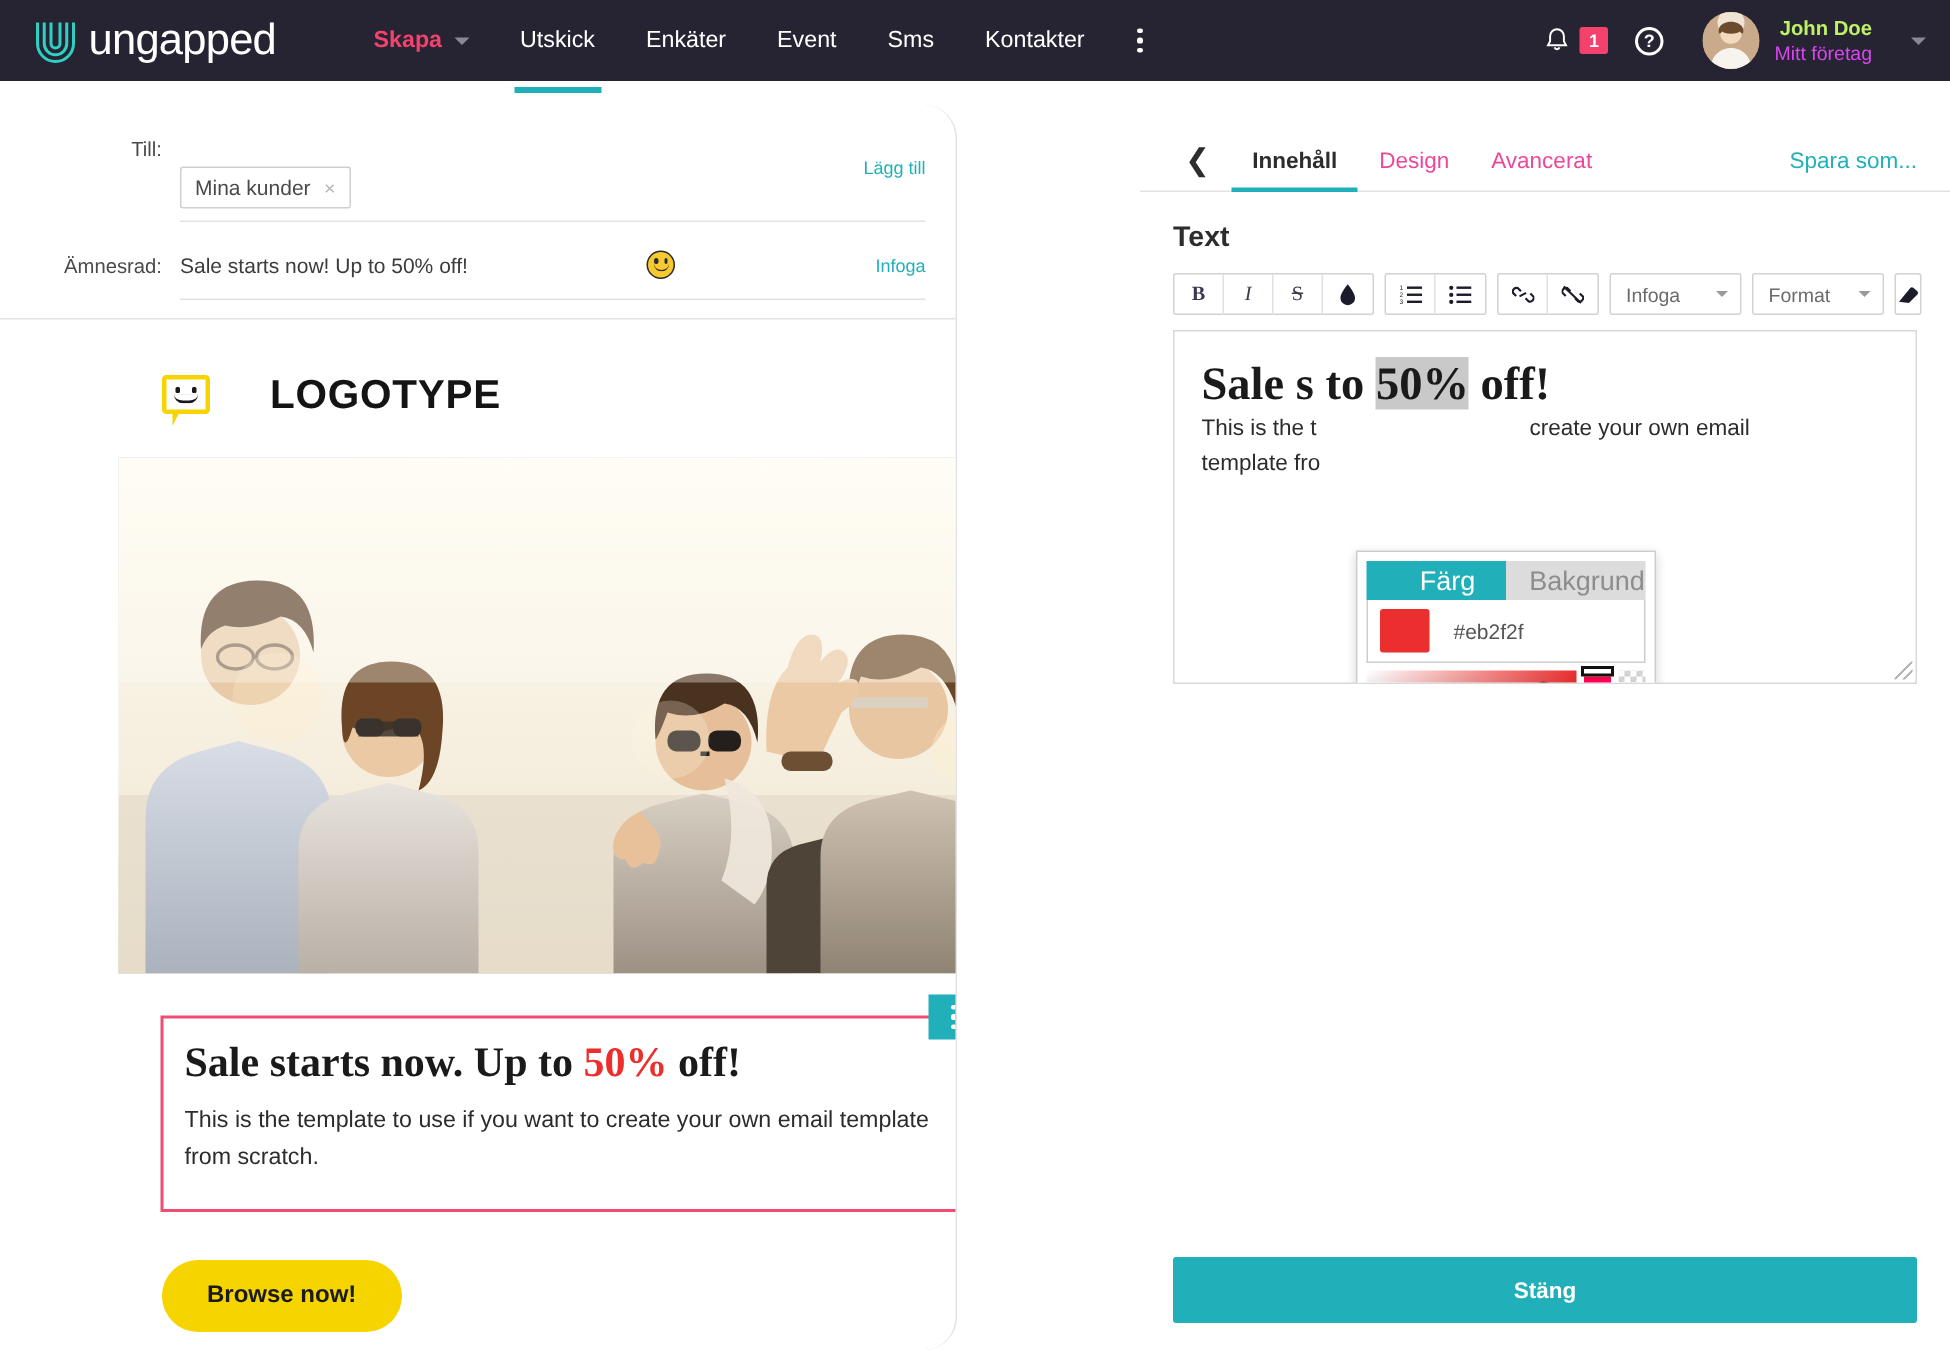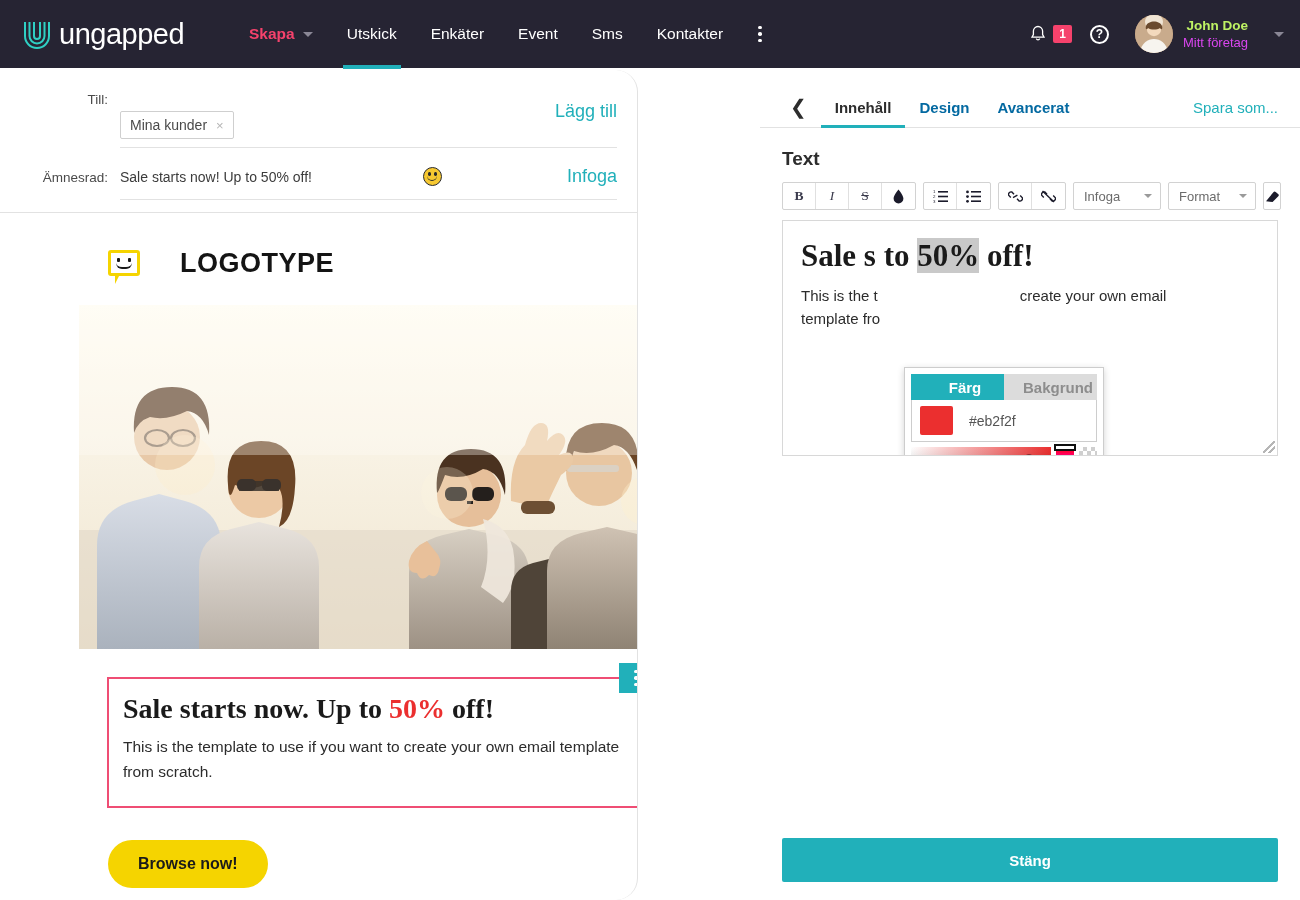--- a/index.html
+++ b/index.html
@@ -7,21 +7,21 @@
   body {
     font-family: "Liberation Sans", sans-serif;
     background: #ffffff;
     color: #333;
     overflow: hidden;
     position: relative;
   }
 
   
   #topnav {
-    position: absolute; left: 0; top: 0; width: 1300px; height: 68px;
+    position: absolute; left: 0; top: 0; width: 1300px; height: 54px;
     background: #262433;
     display: flex; align-items: center;
   }
   #brand { display: flex; align-items: center; margin-left: 20px; }
   #brand .mark { width: 34px; height: 34px; position: relative; }
   #brand .wordmark {
     color: #ffffff; font-size: 29px; letter-spacing: -0.5px;
     margin-left: 5px; font-weight: 400;
   }
   .nav-items { display: flex; align-items: center; margin-left: 48px; height: 70px; }
@@ -76,21 +76,21 @@
   }
   .field-main { flex: 1; border-bottom: 1px solid #e2e2e2; padding-bottom: 8px;
     display: flex; align-items: center; min-height: 38px; }
   .chip {
     border: 1px solid #cfcfcf; border-radius: 2px; padding: 5px 9px;
     font-size: 14px; color: #4a4a4a; display: inline-flex; align-items: center;
     background: #fff;
     margin-top: 27px;
   }
   .chip .x { color: #b5b5b5; margin-left: 9px; font-size: 13px; cursor: pointer; }
-  .link-action { color: #21b0ba; font-size: 18px; cursor: pointer; margin-left: auto; padding-left: 14px; }
+  .link-action { color: #21b0ba; font-size: 12px; cursor: pointer; margin-left: auto; padding-left: 14px; }
   .subject-text { font-size: 14px; color: #3c3c3c; }
   .emoji {
     width: 19px; height: 19px; border-radius: 50%; background: #f6c831;
     border: 1.4px solid #2b2b2b; position: relative; margin-left: auto; cursor: pointer;
   }
   .emoji::before, .emoji::after {
     content: ""; position: absolute; width: 2.6px; height: 3.4px;
     background: #2b2b2b; border-radius: 50%; top: 4.3px;
   }
   .emoji::before { left: 4px; }
@@ -153,22 +153,22 @@
 
   
   #rightpane {
     position: absolute; left: 760px; top: 70px; width: 540px; height: 830px;
     background: #ffffff; overflow: hidden;
   }
   #tabsbar { display: flex; align-items: flex-end; height: 58px; padding: 0 22px;
     border-bottom: 1px solid #e2e2e2; }
   #backarrow { font-size: 20px; color: #2d2d2d; cursor: pointer; padding: 0 14px 10px 8px; line-height: 1; }
   .rtab {
-    font-size: 15px; color: #0369a1; padding: 0 14px 11px 14px; cursor: pointer;
-    position: relative; white-space: nowrap; font-weight: bold;
+    font-size: 15px; color: #ec4899; padding: 0 14px 11px 14px; cursor: pointer;
+    position: relative; white-space: nowrap;
   }
   .rtab.active { color: #2d2d2d; font-weight: bold; }
   .rtab.active::after {
     content: ""; position: absolute; left: 0; right: 0; bottom: -1px;
     height: 3px; background: #21b0ba;
   }
   #saveas { margin-left: auto; color: #21b0ba; font-size: 15px; cursor: pointer; padding-bottom: 11px; }
 
   #sectiontitle { font-size: 19px; color: #2d2d2d; font-weight: bold; padding: 20px 22px 12px 22px; }
 
@@ -194,36 +194,36 @@
   }
   #eraserbtn { width: 34px; border: 1px solid #d2d2d2; border-radius: 2px; background:#fff;
     display:flex; align-items:center; justify-content:center; cursor:pointer; }
 
   #editorbox {
     margin: 10px 22px 0 22px; height: 236px; border: 1px solid #d8d8d8;
     background: #fff; padding: 16px 18px; position: relative; overflow: hidden;
   }
   #eb-head { font-family: "Liberation Serif", serif; font-weight: bold; font-size: 31px; color: #1a1a1a; line-height: 1.2; white-space: nowrap; }
   #eb-head .sel { background: #c9c9c9; }
-  #eb-body { font-size: 15px; color: #2c2c2c; line-height: 1.55; margin-top: 10px; }
+  #eb-body { font-size: 15px; color: #2c2c2c; line-height: 1.55; margin-top: 0; }
   #resizegrip { position: absolute; right: 2px; bottom: 2px; width: 12px; height: 12px;
     background:
       linear-gradient(135deg, transparent 45%, #b6b6b6 45%, #b6b6b6 55%, transparent 55%),
       linear-gradient(135deg, transparent 70%, #b6b6b6 70%, #b6b6b6 80%, transparent 80%);
   }
 
   
   #picker {
     position: absolute; left: 121px; top: 146px; width: 200px;
     background: #fff; border: 1px solid #cdcdcd; padding: 6px;
     box-shadow: 0 2px 7px rgba(0,0,0,.18); z-index: 40;
   }
   #pk-tabs { display: flex; height: 26px; }
   .pk-tab { flex: 1; display: flex; align-items: center; justify-content: center;
-    font-size: 15px; font-weight: bold; cursor: pointer; padding-left: 15px; }
+    font-size: 18px; font-weight: normal; cursor: pointer; padding-left: 15px; }
   .pk-tab.on { background: #21b0ba; color: #fff; }
   .pk-tab.off { background: #dcdcdc; color: #8d8d8d; }
   #pk-value { display: flex; align-items: center; border: 1px solid #cdcdcd; border-top: none;
     height: 42px; padding: 0 8px; }
   #pk-swatch { width: 33px; height: 29px; background: #eb2f2f; border-radius: 2px; flex: none; }
   #pk-hex { margin-left: 16px; font-size: 14px; color: #555; }
   #pk-area { display: flex; margin-top: 5px; height: 142px; }
   #pk-sat {
     flex: 1; position: relative;
     background:

